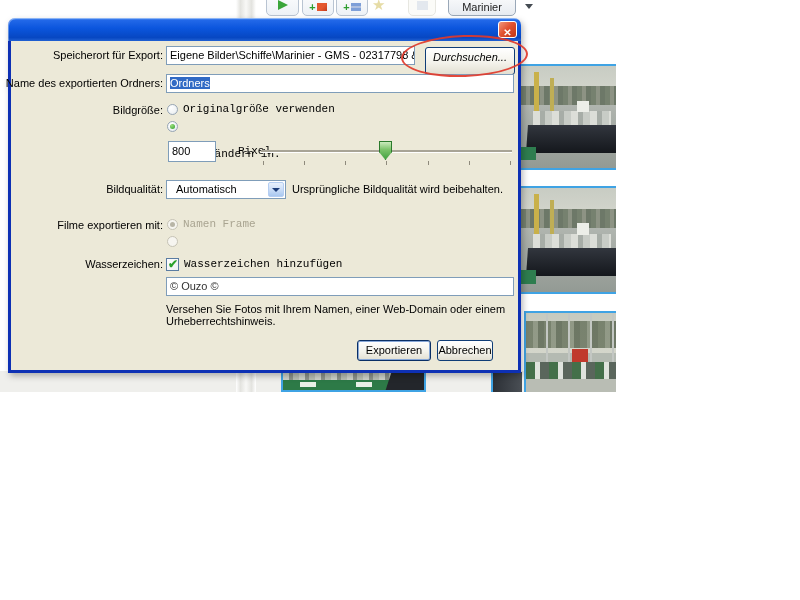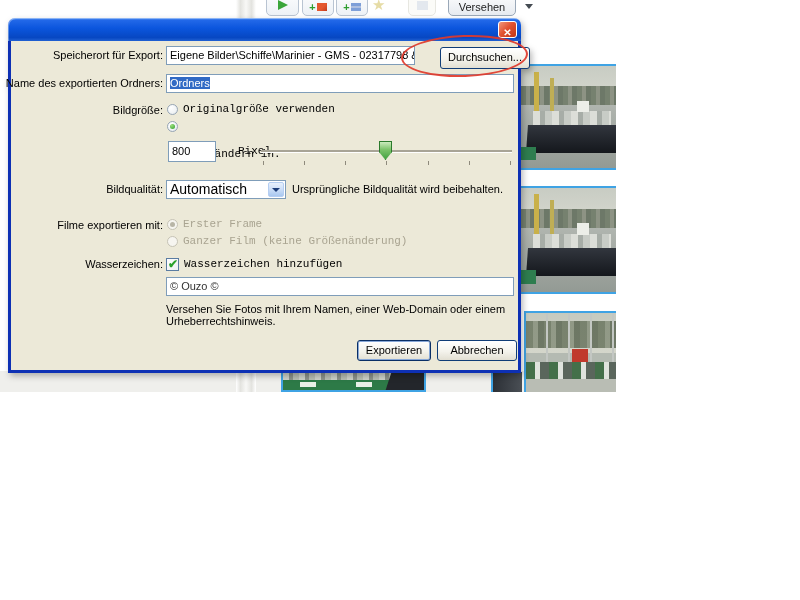--- a/index.html
+++ b/index.html
@@ -100,21 +100,21 @@
   .track { position:absolute; left:250px; top:109px; width:251px; height:2px; background:#a8a496; box-shadow:0 1px 0 #fff; }
   .sthumb { position:absolute; left:368px; top:100px; width:13px; height:19px;
             clip-path:polygon(0 0,100% 0,100% 58%,50% 100%,0 58%);
             background:linear-gradient(180deg,#d6f0c8 0%,#7cc36a 45%,#3f9f3f 100%);
             box-shadow:inset 0 0 0 1px #2c7a2c; }
   .ticks { position:absolute; left:252px; top:120px; width:248px; height:4px; display:flex; justify-content:space-between; }
   .ticks i { width:1px; height:4px; background:#8e8a7c; }
 
   .combo { position:absolute; left:155px; top:139px; width:120px; height:19px; background:#fff;
            border:1px solid #7f9db9; }
-  .combo .cval { position:absolute; left:3px; top:0; line-height:17px; font-size:14px; color:#000; white-space:nowrap; }
+  .combo .cval { position:absolute; left:9px; top:0; line-height:17px; font-size:11px; color:#000; white-space:nowrap; }
   .combo .cbtn { position:absolute; right:1px; top:1px; width:16px; height:15px; border-radius:2px;
            background:linear-gradient(180deg,#e8f1fd 0%,#cfe0f8 45%,#a9c8f0 100%); border:1px solid #b5cef2; }
   .combo .cbtn i { position:absolute; left:3px; top:5px; width:0; height:0;
            border-top:4px solid #1c3d7a; border-left:4px solid transparent; border-right:4px solid transparent; }
 
   .hint { position:absolute; font-size:11px; color:#000; white-space:nowrap; }
 
   .checkbox { position:absolute; left:155px; top:217px; width:13px; height:13px; border:1px solid #5a7ca2;
               background:linear-gradient(135deg,#fdfdfd,#eef0f2); }
   .checkbox span { position:absolute; left:1px; top:-2px; color:#2aa12a; font-size:12px; font-weight:bold; }
@@ -140,21 +140,21 @@
     </div>
     <div class="tbtn" style="left:336px;width:32px;">
       <i class="g-plus">+</i>
       <i class="g-doc-blue"></i>
     </div>
     <span class="tb-star">★</span>
     <div class="tb-pale">
       <i></i>
     </div>
     <div class="tb-share">
-      <span>Versehen</span>
+      <span>Marinier</span>
     </div>
     <div class="tb-arrow">
       <i></i>
     </div>
 
     <div class="thumb t1">
       <i class="sky"></i>
       <i class="trees"></i>
       <i class="water"></i>
       <i class="crane1"></i>
@@ -196,21 +196,21 @@
     <div class="dialog">
       <div class="titlebar">
         <div class="closebtn">
           <span>✕</span>
         </div>
       </div>
       <div class="dbody">
 
         <span class="flabel" style="top:8px;">Speicherort für Export:</span>
         <div class="tfield" style="left:155px;top:5px;width:249px;height:19px;">Eigene Bilder\Schiffe\Marinier - GMS - 02317798 &amp; Sol</div>
-        <div class="btn" style="left:429px;top:6px;width:90px;height:22px;">Durchsuchen...</div>
+        <div class="btn" style="left:414px;top:6px;width:90px;height:28px;font-style:italic;">Durchsuchen...</div>
 
         <span class="flabel" style="top:36px;">Name des exportierten Ordners:</span>
         <div class="tfield" style="left:155px;top:33px;width:348px;height:19px;"><span class="sel">Ordners</span></div>
 
         <span class="flabel" style="top:63px;">Bildgröße:</span>
         <span class="radio" style="left:156px;top:63px;"></span>
         <span class="rlabel" style="left:172px;top:62px;">Originalgröße verwenden</span>
         <span class="radio sel-r" style="left:156px;top:80px;"></span>
         <span class="rlabel" style="left:164px;top:79px;margin-top:28px;">Größe ändern in:</span>
 
@@ -232,33 +232,32 @@
         <div class="combo">
           <span class="cval">Automatisch</span>
           <span class="cbtn">
               <i></i>
             </span>
         </div>
         <span class="hint" style="left:281px;top:142px;">Ursprüngliche Bildqualität wird beibehalten.</span>
 
         <span class="flabel" style="top:178px;">Filme exportieren mit:</span>
         <span class="radio dis sel-r" style="left:156px;top:178px;"></span>
-        <span class="rlabel dis" style="left:172px;top:177px;">Erster Frame</span>
+        <span class="rlabel dis" style="left:172px;top:177px;">Namen Frame</span>
         <span class="radio dis" style="left:156px;top:195px;"></span>
-        <span class="rlabel dis" style="left:172px;top:194px;">Ganzer Film (keine Größenänderung)</span>
 
         <span class="flabel" style="top:217px;">Wasserzeichen:</span>
         <span class="checkbox">
             <span>✔</span>
           </span>
         <span class="rlabel" style="left:173px;top:217px;">Wasserzeichen hinzufügen</span>
         <div class="tfield" style="left:155px;top:236px;width:348px;height:19px;color:#333;">© Ouzo ©</div>
         <span class="hint" style="left:155px;top:262px;">Versehen Sie Fotos mit Ihrem Namen, einer Web-Domain oder einem</span>
         <span class="hint" style="left:155px;top:274px;">Urheberrechtshinweis.</span>
 
         <div class="btn default" style="left:346px;top:299px;width:74px;height:21px;">Exportieren</div>
-        <div class="btn" style="left:426px;top:299px;width:80px;height:21px;">Abbrechen</div>
+        <div class="btn" style="left:426px;top:299px;width:56px;height:21px;">Abbrechen</div>
       </div>
     </div>
 
     <div class="annot"></div>
   </div>
 </div>
 
 </body></html>

